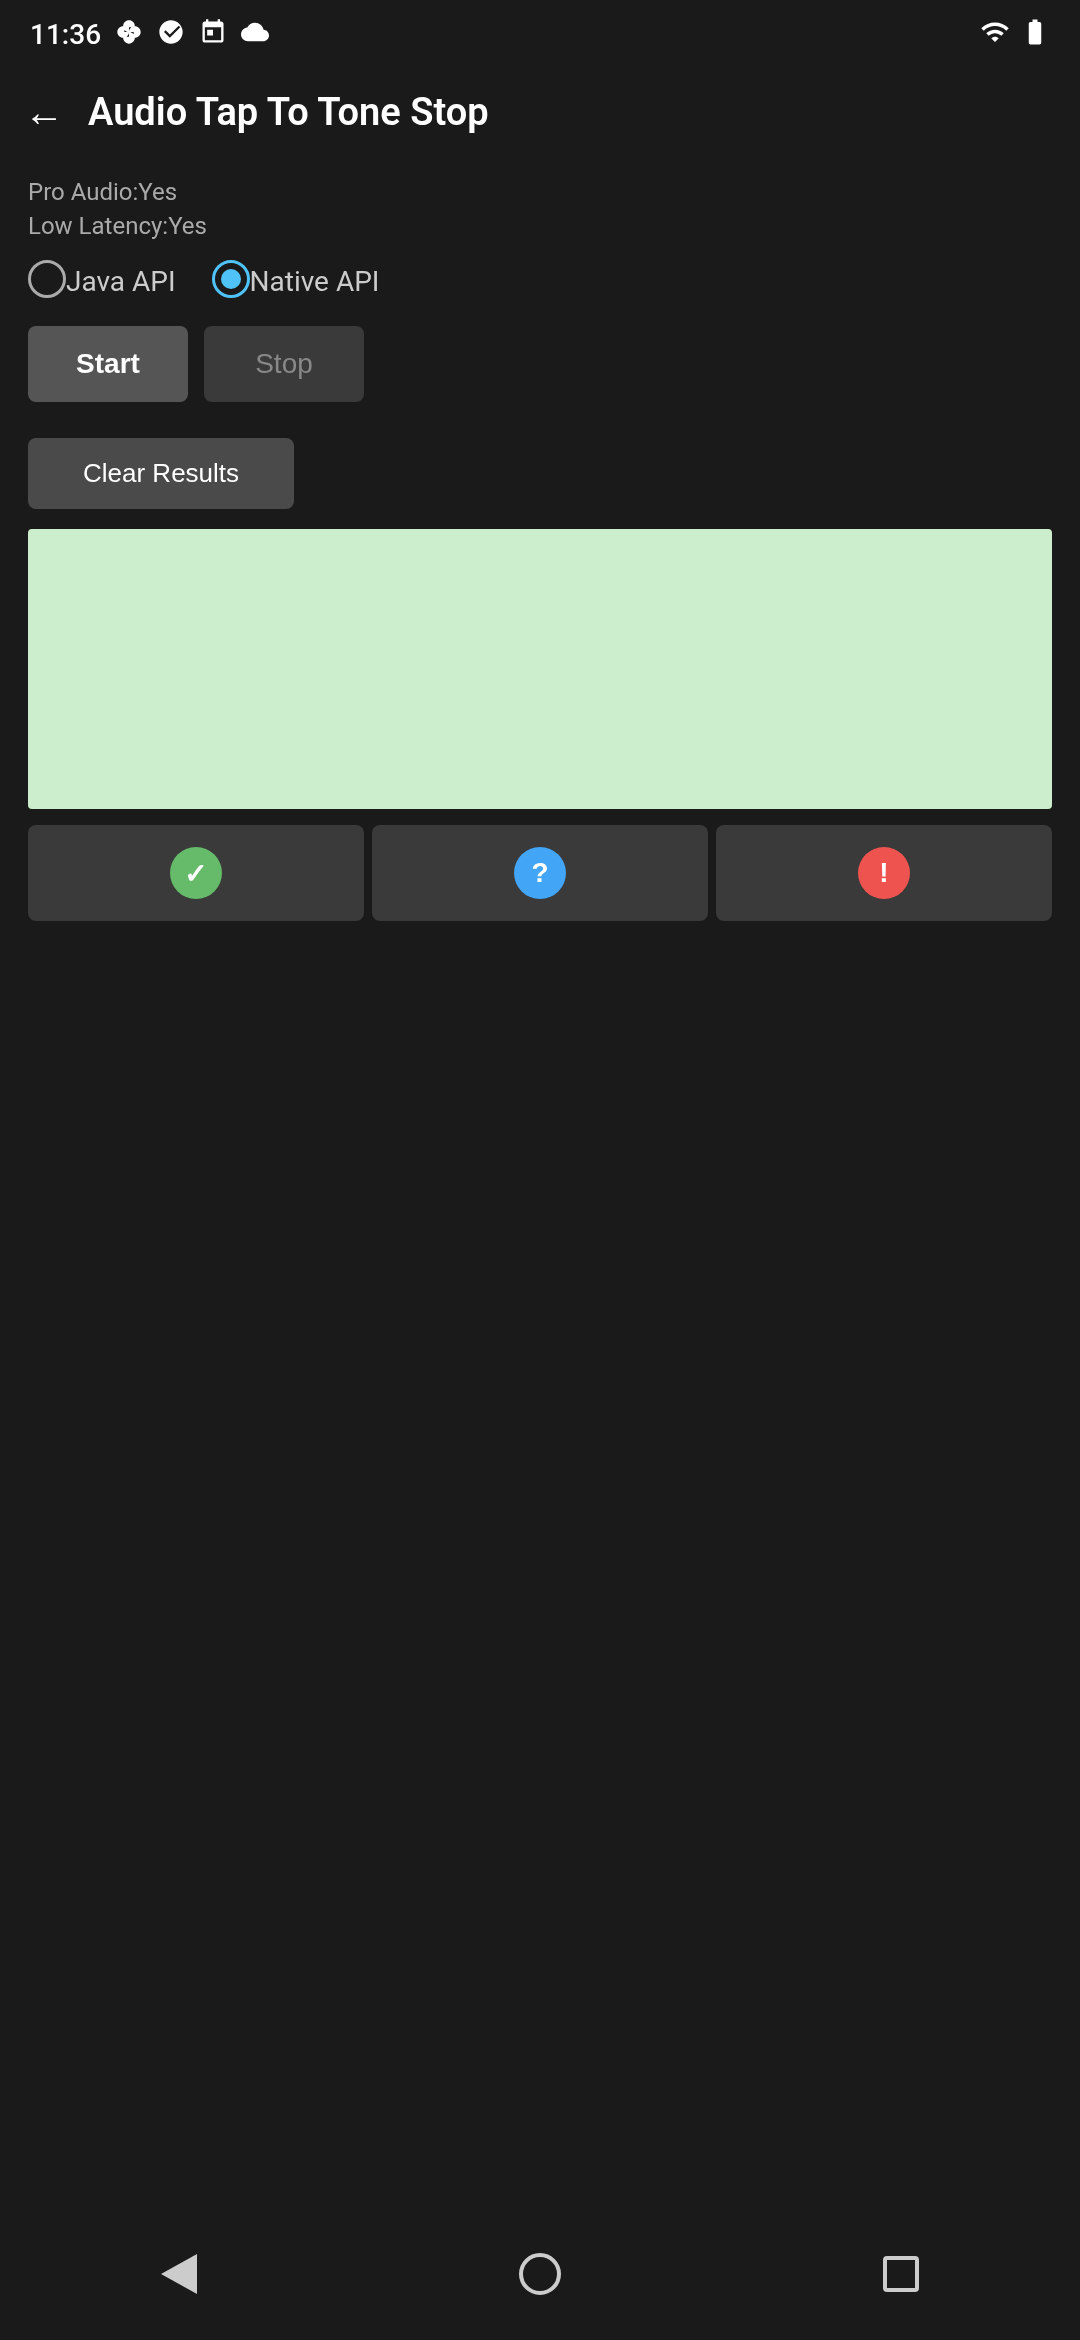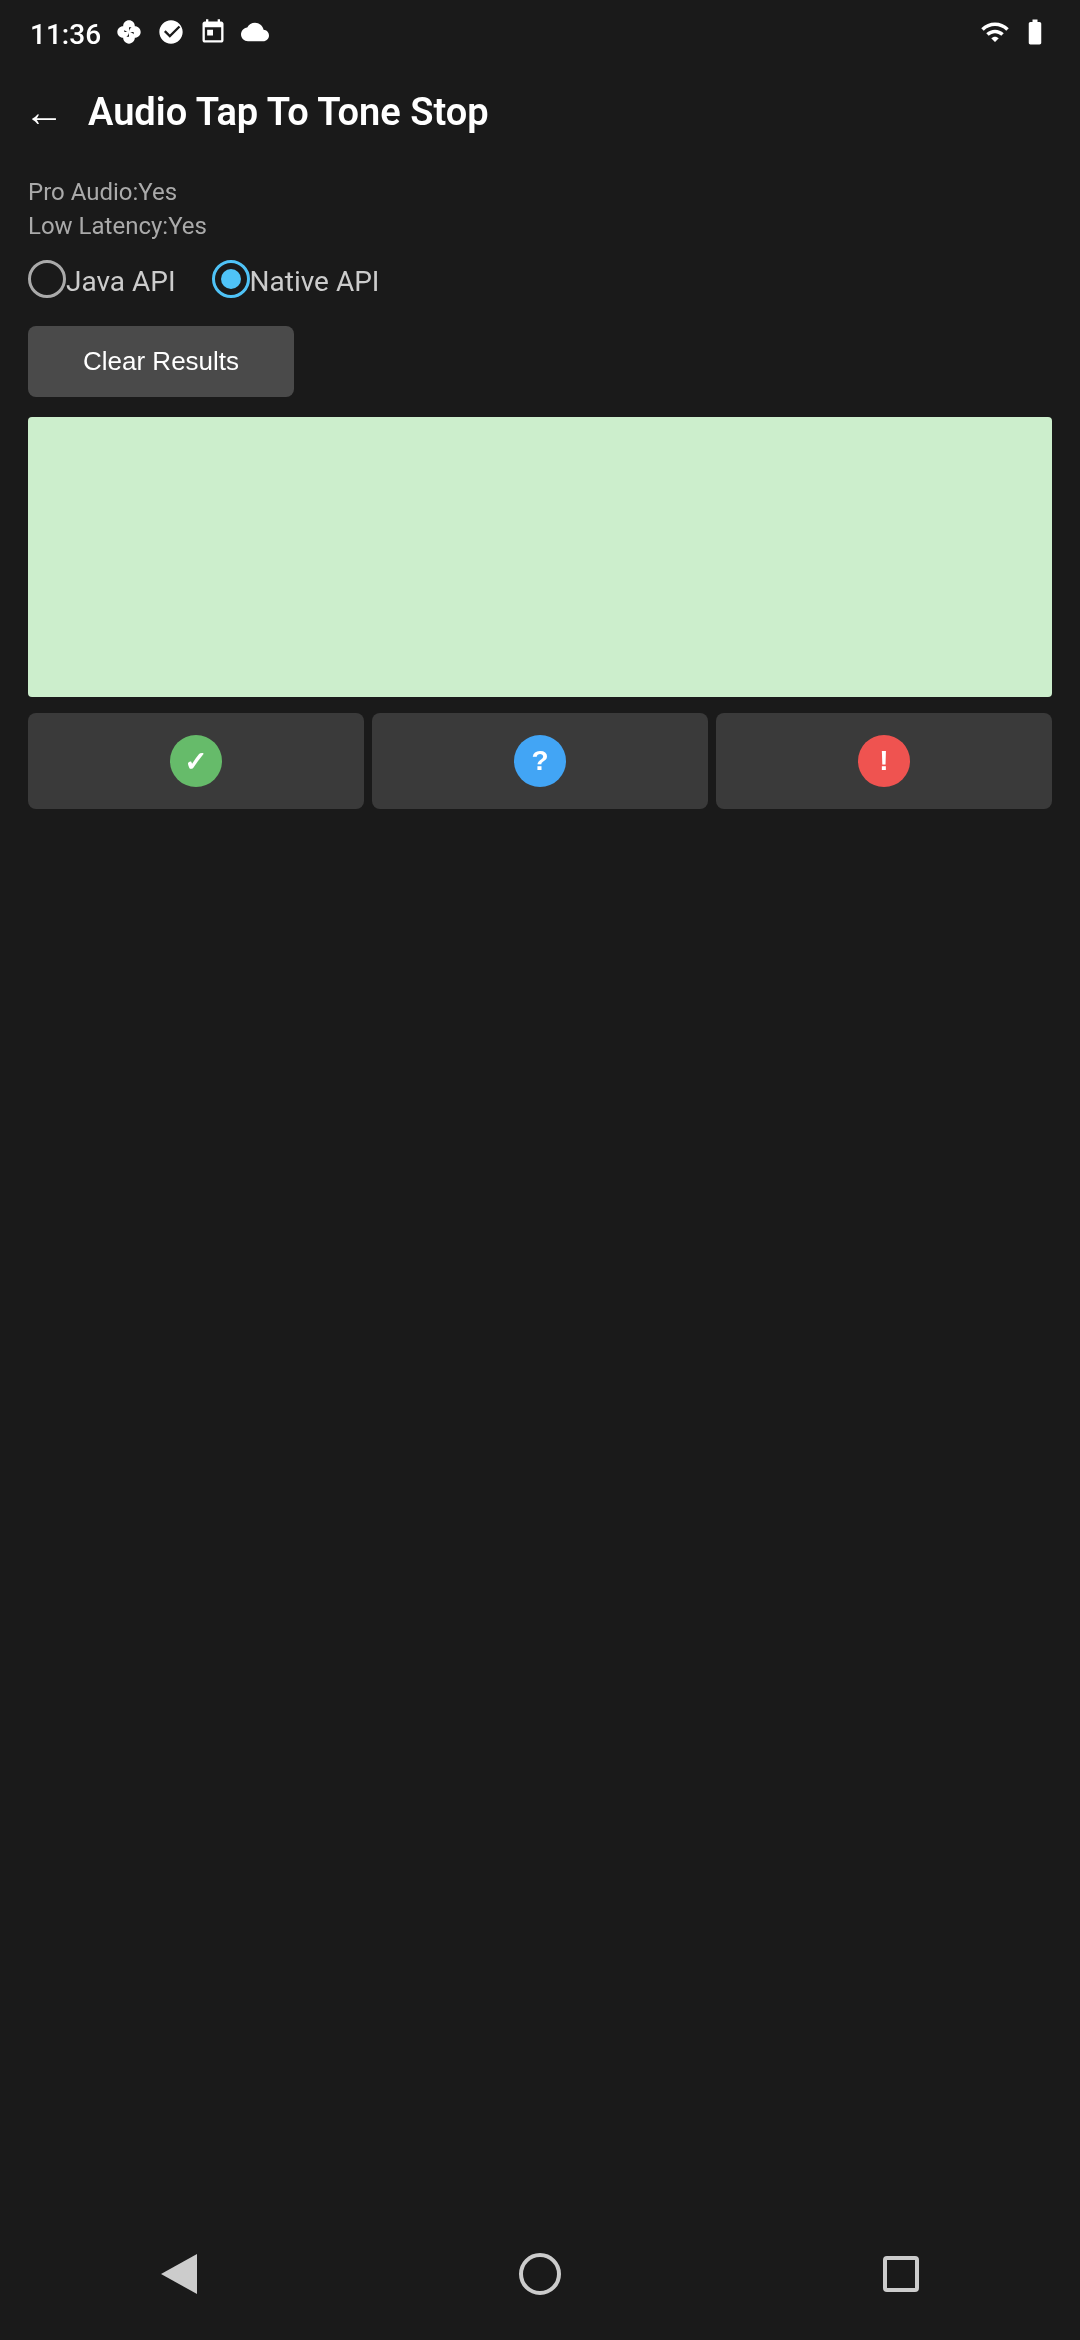--- a/index.html
+++ b/index.html
@@ -372,20 +372,24 @@
       <div class="radio-circle"></div>
       <span class="radio-label">Java API</span>
     </div>
     <div class="radio-option">
       <div class="radio-circle selected"></div>
       <span class="radio-label">Native API</span>
     </div>
   </div>
 
   
+  <div class="action-buttons">
+    <button class="btn-start">Start</button>
+    <button class="btn-stop">Stop</button>
+  </div>
 
   
 
   
   <button class="btn-clear">Clear Results</button>
 
   
   <div class="canvas-area"></div>
 
   

